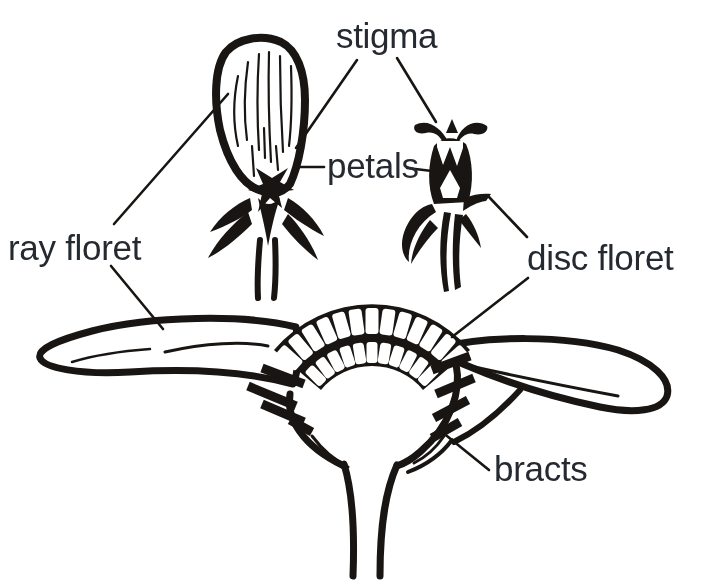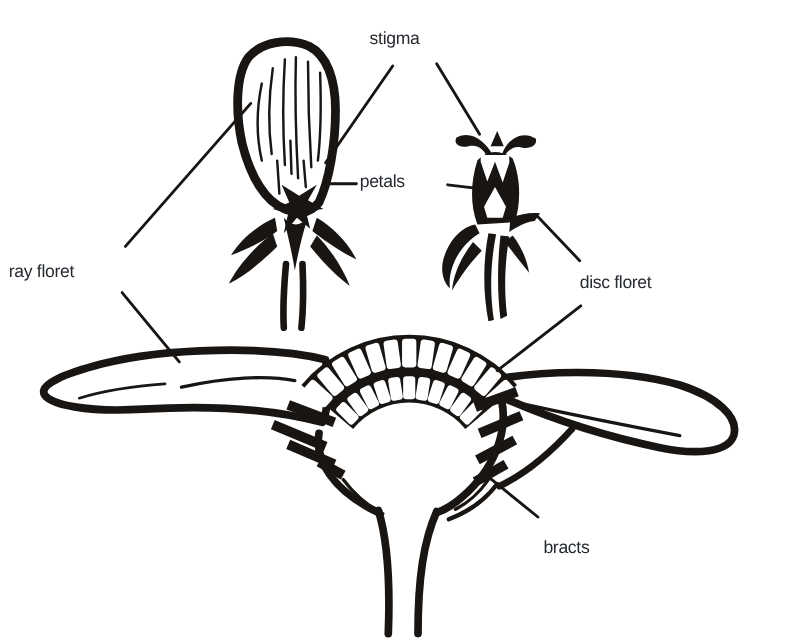--- a/index.html
+++ b/index.html
@@ -6,21 +6,21 @@
   .stage{
     position:relative;
     width:714px;height:582px;
     background:var(--paper,#ffffff);
     font-family:"Liberation Sans", sans-serif;
     overflow:hidden;
   }
   .stage svg{position:absolute;left:0;top:0;}
   .lbl{
     position:absolute;
-    font-size:16px;
+    font-size:35px;
     line-height:28px;
     letter-spacing:-0.3px;
     color:var(--label,#252a30);
     white-space:nowrap;
     user-select:none;
   }
   .ink-s{stroke:var(--ink,#181512);fill:none;}
   .ink-f{fill:var(--ink,#181512);stroke:none;}
   .wht-f{fill:#ffffff;stroke:none;}
   .petal{fill:#ffffff;stroke:var(--ink,#181512);}
@@ -192,14 +192,14 @@
       <path class="leader" d="M527,237 L489,197"></path>
       <path class="leader" d="M528,278 L452,337"></path>
       <path class="leader" d="M442,432 L489,470"></path>
     </g>
   </svg>
 
   <div class="lbl" style="left:336px;top:22px;">stigma</div>
   <div class="lbl" style="left:327px;top:152px;text-align:right;">petals</div>
   <div class="lbl" style="left:8px;top:234px;">ray floret</div>
   <div class="lbl" style="left:527px;top:244px;">disc floret</div>
-  <div class="lbl" style="left:494px;top:485px;text-align:center;">bracts</div>
+  <div class="lbl" style="left:494px;top:455px;text-align:center;">bracts</div>
 </div>
 
 </body></html>

